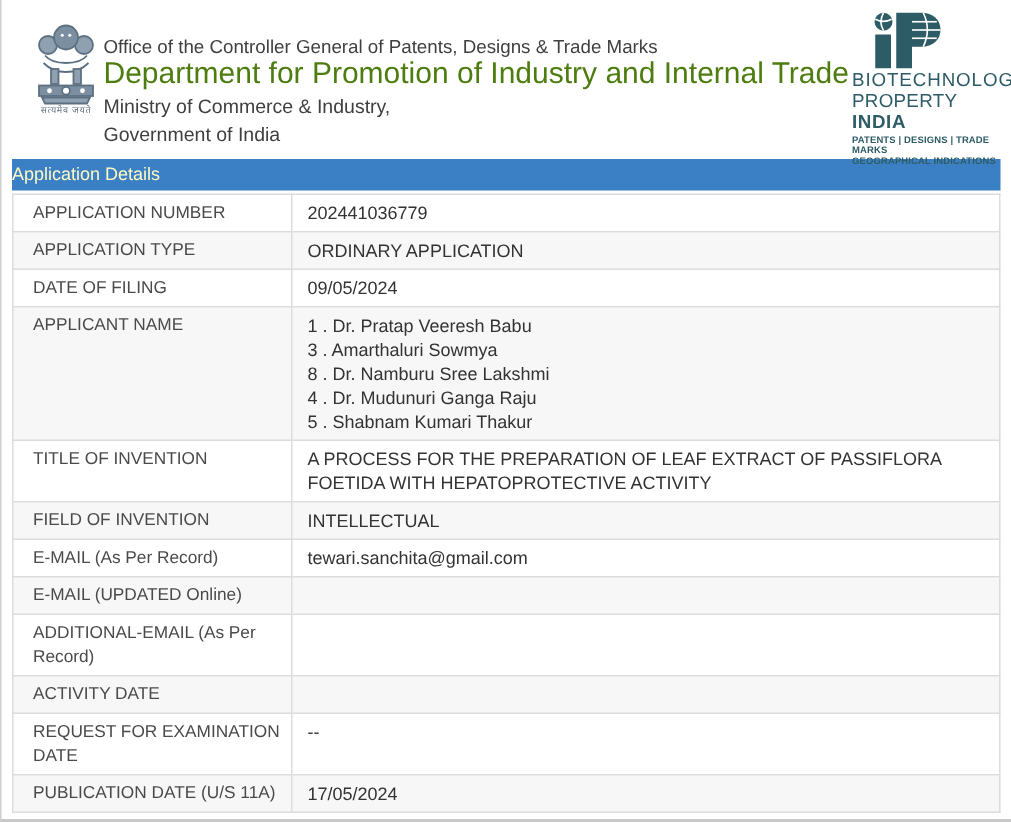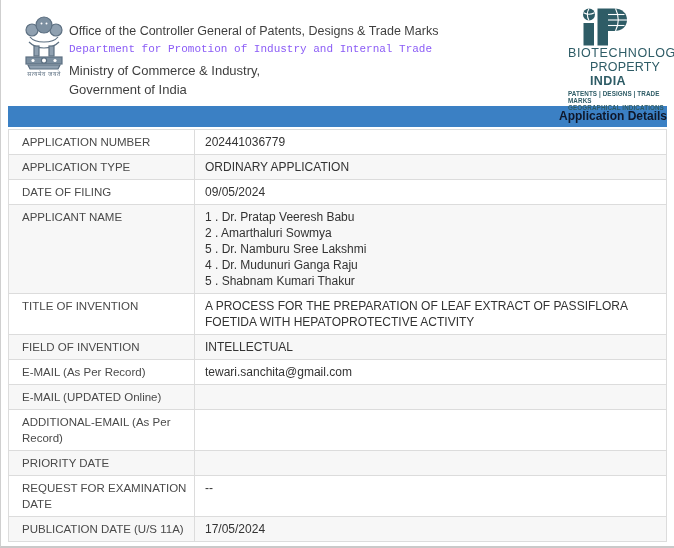--- a/index.html
+++ b/index.html
@@ -35,40 +35,40 @@
   .emblem svg{display:block;margin:0 auto;}
   .emblem-caption{
     font-size:6px;line-height:7px;color:var(--c-emblem);
     letter-spacing:.5px;white-space:nowrap;
   }
   .office-text{
     position:absolute;left:68px;top:24px;color:#3f3f3f;
   }
   .office-line1{font-size:12.5px;line-height:15px;}
   .office-line2{
-    font-family:Liberation Mono, monospace;
-    font-size:11px;line-height:19px;margin-top:1px;color:#8b5cf6;
+    font-family:Liberation Sans, sans-serif;
+    font-size:20px;line-height:19px;margin-top:1px;color:#4d7c0f;
   }
   .office-line3,.office-line4{font-size:13px;line-height:14px;margin-top:5px;}
   .ipindia{
     position:absolute;right:10px;top:8px;width:96px;color:var(--c-teal);
   }
   .ip-mark{margin-left:14px;display:block;}
   .ip-line1{font-size:12.5px;line-height:13px;letter-spacing:.6px;margin-top:1px;font-weight:400;}
-  .ip-line2{font-size:12.5px;line-height:14px;letter-spacing:.2px;font-weight:400;margin-left:22px;}
+  .ip-line2{font-size:12.5px;line-height:14px;letter-spacing:.2px;font-weight:400;}
   .ip-line2 b{font-weight:700;letter-spacing:.4px;}
   .ip-line3,.ip-line4{font-size:6.3px;line-height:7px;font-weight:700;letter-spacing:.1px;}
   .ip-line3{margin-top:2px;}
   
   .content{margin:7px 7px 0 7px;}
   .section-bar{
     height:21px;line-height:21px;
     background:var(--c-bar);
-    color:#0f172a;font-size:12px;font-weight:700;
-    text-align:right;
+    color:#fef9c3;font-size:12px;font-weight:400;
+    text-align:left;
   }
   table.details{
     width:100%;
     margin-top:2px;
     border-collapse:collapse;
     table-layout:fixed;
   }
   table.details td{
     border:1px solid var(--c-border);
     vertical-align:top;
@@ -177,22 +177,22 @@
             <td class="value-cell">ORDINARY APPLICATION</td>
           </tr>
           <tr>
             <td class="label-cell">DATE OF FILING</td>
             <td class="value-cell">09/05/2024</td>
           </tr>
           <tr>
             <td class="label-cell">APPLICANT NAME</td>
             <td class="value-cell">
               <div>1 . Dr. Pratap Veeresh Babu</div>
-              <div>2 . Amarthaluri Sowmya</div>
-              <div>5 . Dr. Namburu Sree Lakshmi</div>
+              <div>3 . Amarthaluri Sowmya</div>
+              <div>8 . Dr. Namburu Sree Lakshmi</div>
               <div>4 . Dr. Mudunuri Ganga Raju</div>
               <div>5 . Shabnam Kumari Thakur</div>
             </td>
           </tr>
           <tr>
             <td class="label-cell">TITLE OF INVENTION</td>
             <td class="value-cell">A PROCESS FOR THE PREPARATION OF LEAF EXTRACT OF PASSIFLORA FOETIDA WITH HEPATOPROTECTIVE ACTIVITY</td>
           </tr>
           <tr>
             <td class="label-cell">FIELD OF INVENTION</td>
@@ -204,21 +204,21 @@
           </tr>
           <tr>
             <td class="label-cell">E-MAIL (UPDATED Online)</td>
             <td class="value-cell"></td>
           </tr>
           <tr>
             <td class="label-cell">ADDITIONAL-EMAIL (As Per Record)</td>
             <td class="value-cell"></td>
           </tr>
           <tr>
-            <td class="label-cell">PRIORITY DATE</td>
+            <td class="label-cell">ACTIVITY DATE</td>
             <td class="value-cell"></td>
           </tr>
           <tr>
             <td class="label-cell">REQUEST FOR EXAMINATION DATE</td>
             <td class="value-cell">--</td>
           </tr>
           <tr>
             <td class="label-cell">PUBLICATION DATE (U/S 11A)</td>
             <td class="value-cell">17/05/2024</td>
           </tr>

